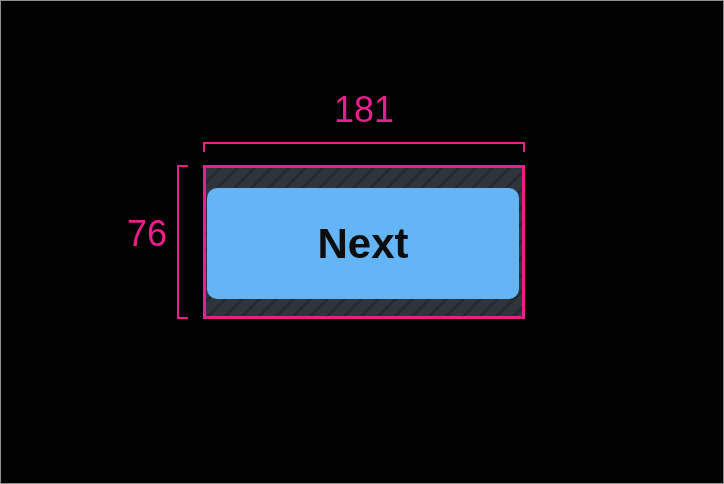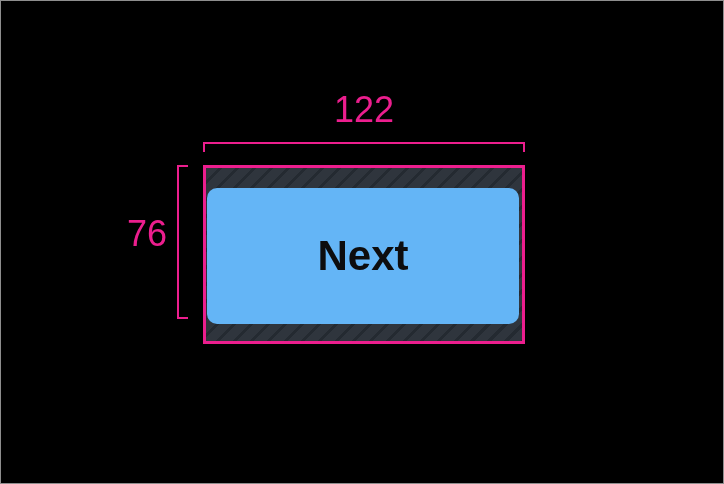--- a/index.html
+++ b/index.html
@@ -64,21 +64,21 @@
     height: 154px;
     border-left: 2px solid var(--highlight);
     border-top: 2px solid var(--highlight);
     border-bottom: 2px solid var(--highlight);
   }
   .component-box {
     position: absolute;
     left: 202px;
     top: 164px;
     width: 322px;
-    height: 179px;
+    height: 154px;
     border: 3px solid var(--highlight);
     background: repeating-linear-gradient(
       135deg,
       var(--padding_base) 0px,
       var(--padding_base) 9px,
       var(--padding_stripe) 9px,
       var(--padding_stripe) 12px
     );
   }
   .next-button {
@@ -98,21 +98,21 @@
     align-items: center;
     justify-content: center;
     cursor: pointer;
   }
 </style>
 </head>
 <body>
 
 <div class="frame">
 
-  <div class="dim-label width-label">122</div>
+  <div class="dim-label width-label">181</div>
 
   <div class="width-bracket"></div>
 
   <div class="dim-label height-label">76</div>
 
   <div class="height-bracket"></div>
 
   <div class="component-box">
     <button class="next-button">Next</button>
   </div>

